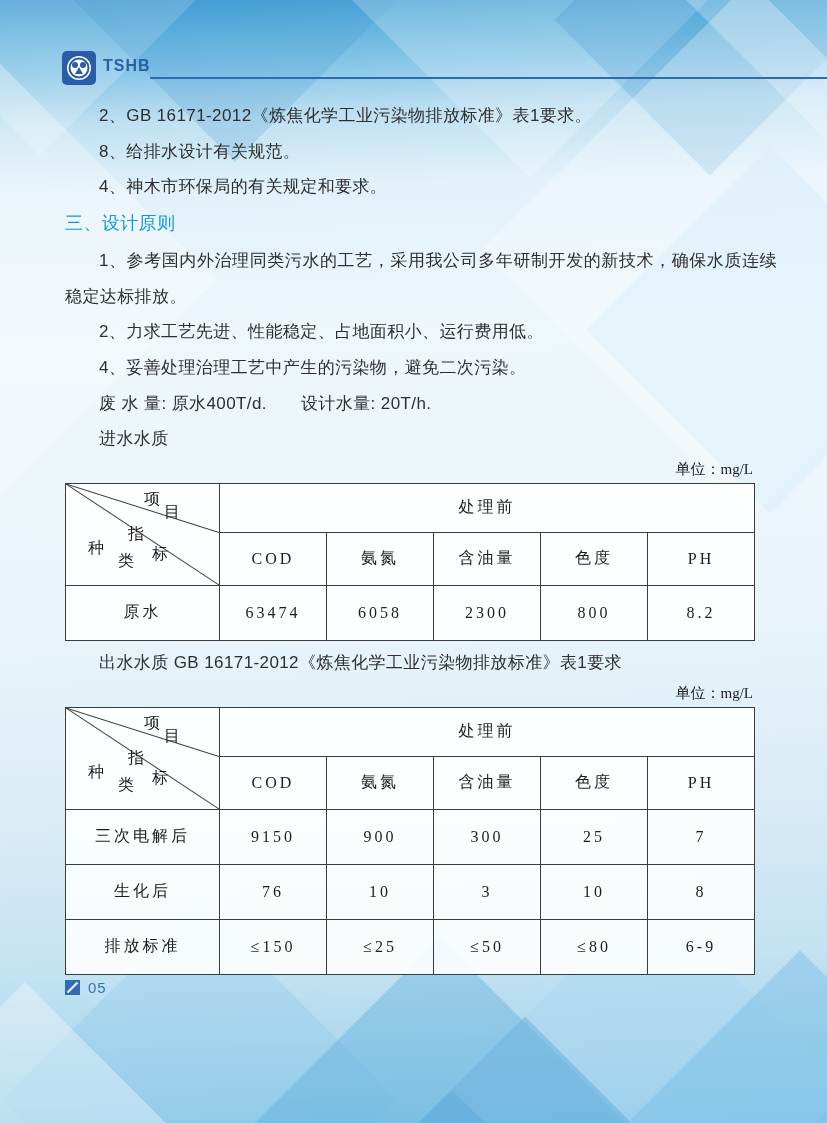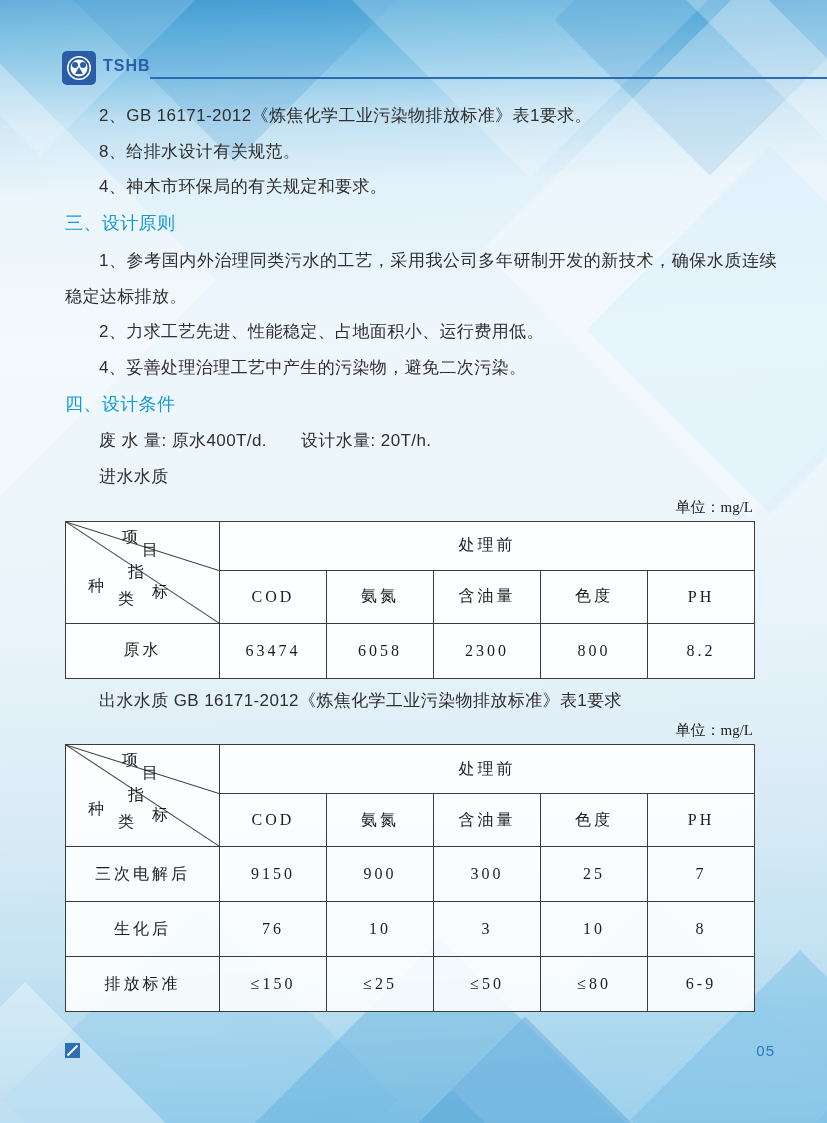--- a/index.html
+++ b/index.html
@@ -35,25 +35,25 @@
   table.tbl{border:1.5px solid #3c3c3c;}
   col.c0{width:154px;}
   tr.h1 td{height:48px;}
   tr.h2 td{height:52px;}
   tr.dr td{height:54px;}
   td.group{letter-spacing:7px;}
   td.rowlabel{letter-spacing:4px;}
   td.corner{position:relative;padding:0;}
   td.corner svg{position:absolute;inset:0;width:100%;height:100%;}
   .cl{position:absolute;font-size:16px;letter-spacing:0;line-height:1;white-space:nowrap;}
-  .cl-top{left:56px;top:7px;}
+  .cl-top{left:78px;top:7px;}
   .cl-mid{left:62px;top:42px;}
   .cl-bot{left:22px;top:56px;text-align:center;}
   
-  .foot{display:flex;align-items:center;margin-top:29px;height:18px;justify-content:space-between;}
+  .foot{display:flex;align-items:center;margin-top:4px;height:18px;}
   .foot-ic{width:15px;height:15px;margin-right:8px;}
   .pageno{color:#2e77b8;font-size:15px;letter-spacing:1px;}
 </style>
 </head>
 <body>
 
 <div class="page">
 
   <div class="decor">
     <div class="dm" style="left:-70px;top:-110px;width:220px;height:220px;background:rgba(255,255,255,0.20);"></div>
@@ -89,21 +89,20 @@
 
     <p class="item">2、GB 16171-2012《炼焦化学工业污染物排放标准》表1要求。</p>
     <p class="item">8、给排水设计有关规范。</p>
     <p class="item">4、神木市环保局的有关规定和要求。</p>
 
     <p class="sec-title">三、设计原则</p>
     <p class="para" style="width:712px;">1、参考国内外治理同类污水的工艺，采用我公司多年研制开发的新技术，确保水质连续稳定达标排放。</p>
     <p class="item">2、力求工艺先进、性能稳定、占地面积小、运行费用低。</p>
     <p class="item">4、妥善处理治理工艺中产生的污染物，避免二次污染。</p>
 
-    <p class="sec-title">四、设计条件</p>
     <p class="item water"><span class="gap">废 水 量: 原水400T/d.</span><span>设计水量: 20T/h.</span></p>
     <p class="item">进水水质</p>
 
     <div class="twrap" style="margin-top:2px;">
       <div class="unit">单位：mg/L</div>
       <table class="tbl">
         <colgroup>
             <col class="c0">
             <col>
             <col>

